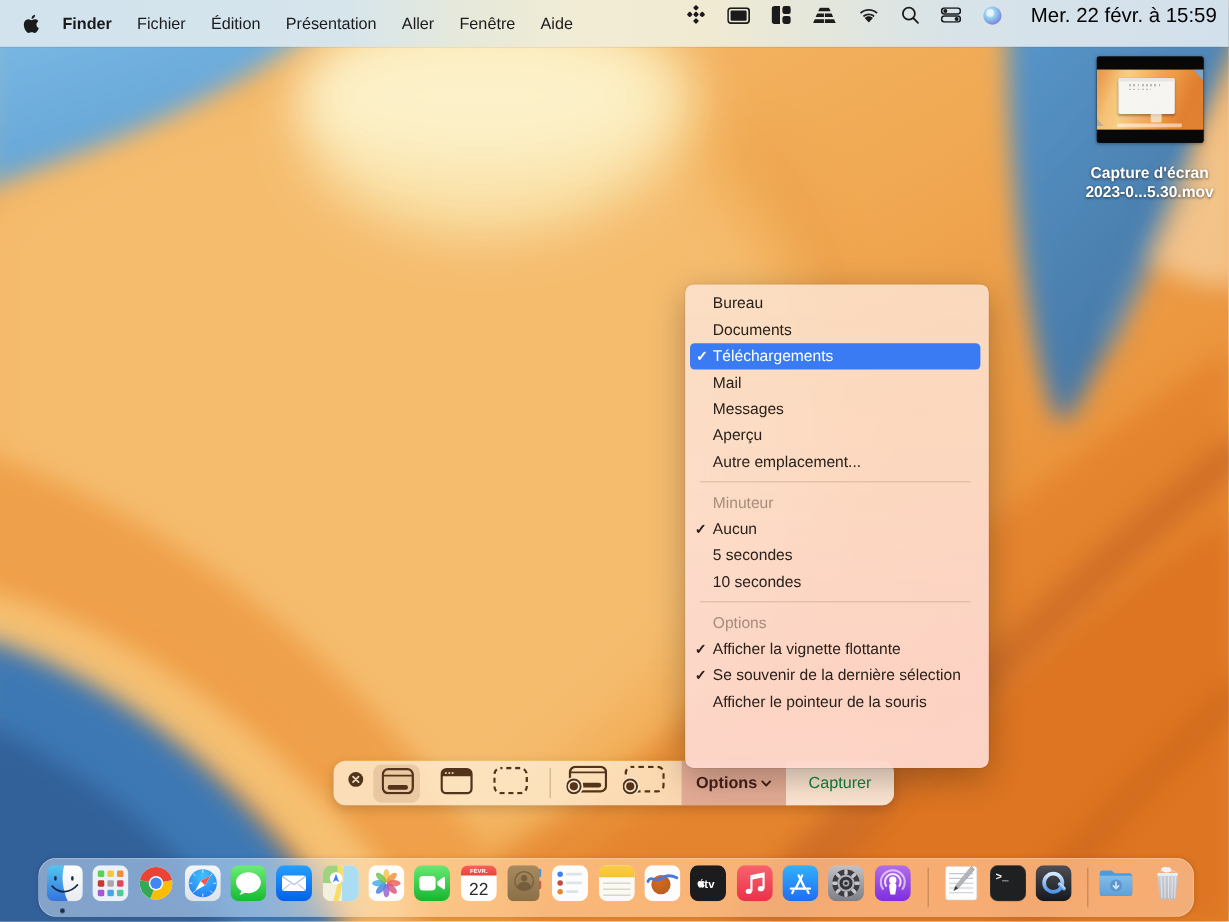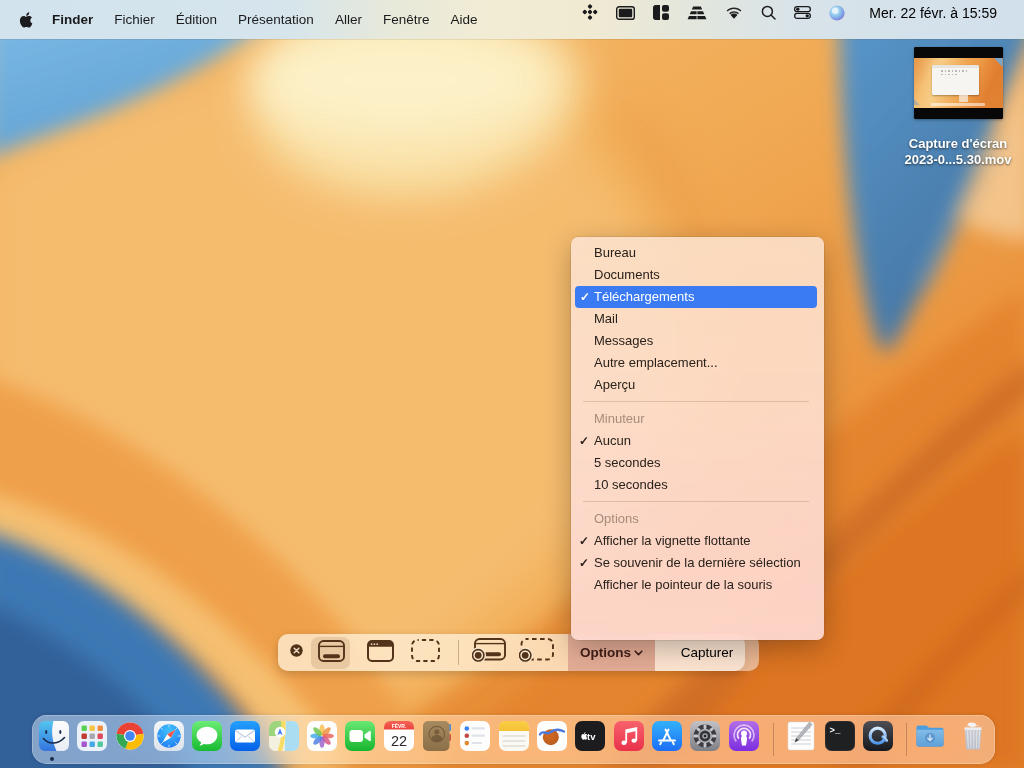--- a/index.html
+++ b/index.html
@@ -9,21 +9,21 @@
 
 #menubar { position:absolute; left:0; top:0; width:1024px; height:39px;
   background:linear-gradient(90deg,#d2e3ee 0%,#d6e5ec 28%,#e7e9da 38%,#f2ecd4 48%,#f0ead3 58%,#e2e6dd 68%,#d8e3e9 78%,#d2e0ec 100%);
   display:flex; align-items:center; color:#1b1b1d; font-size:13.5px; box-shadow:0 0.5px 0 rgba(90,80,60,0.25); }
 #menubar .apple { margin-left:19px; }
 #menubar .mtitle { font-weight:bold; margin-left:19px; }
 .mitem { margin-left:21px; }
 #mbright { position:absolute; right:0; top:0; height:25px; display:flex; align-items:center; }
 #mbright svg { display:block; }
 .sico { margin-right:18px; }
-#mbtime { font-size:14px; margin-right:27px; white-space:nowrap; }
+#mbtime { font-size:17px; margin-right:10px; white-space:nowrap; }
 
 #deskicon { position:absolute; left:880px; top:47px; width:156px; text-align:center; }
 .thumb { position:relative; width:89px; height:72px; margin:0 auto; background:#000; border-radius:2px;
   box-shadow:0 1px 3px rgba(0,0,0,0.35); overflow:hidden; }
 .tb-black { height:11px; background:#080808; }
 .tb-shot { position:relative; height:50px; background:
   linear-gradient(115deg, rgba(0,0,0,0) 62%, rgba(214,108,34,0.40) 80%, rgba(226,132,52,0.45) 100%),
   linear-gradient(295deg, rgba(0,0,0,0) 80%, rgba(214,110,38,0.35) 96%),
   linear-gradient(105deg,#f2b160 0%,#f7cd85 28%,#f0a24d 55%,#e88d3a 80%,#e08232 100%); overflow:hidden; }
 .tb-shot:before { content:""; position:absolute; right:0; top:0; width:11px; height:9px; background:#7ba6c8; clip-path:polygon(25% 0,100% 0,100% 100%); }
@@ -46,22 +46,22 @@
 .tsel { position:absolute; left:33px; top:2.5px; width:39px; height:32px; border-radius:7px; background:rgba(110,62,25,0.13); }
 .ti { position:absolute; top:5.5px; }
 .ti1 { left:40px; }
 .ti2 { left:89px; }
 .ti3 { left:133px; top:5px; }
 .ti4 { left:194px; top:3.7px; }
 .ti5 { left:241px; top:3.7px; }
 .tdiv { position:absolute; left:180px; top:6px; width:1px; height:25px; background:rgba(90,60,30,0.3); }
 .topts { position:absolute; left:290px; top:0; width:87px; height:37px; background:rgba(180,85,95,0.33);
   font-size:13.5px; font-weight:bold; color:#44201a; display:flex; align-items:center; justify-content:center; gap:3px; }
-.tcap { position:absolute; left:377px; top:0; width:104px; height:37px;
-  font-size:13.5px; color:#000000; display:flex; align-items:center; justify-content:center; border-radius:0 10px 10px 0;
+.tcap { position:absolute; left:377px; top:0; width:90px; height:37px;
+  font-size:13.5px; color:#15803d; display:flex; align-items:center; justify-content:center; border-radius:0 10px 10px 0;
   background:rgba(255,242,236,0.55); }
 
 #popup { position:absolute; left:571px; top:237px; width:253px; height:403px; border-radius:7px;
   background:linear-gradient(180deg, rgba(250,226,208,0.88) 0%, rgba(252,224,212,0.89) 40%, rgba(252,220,213,0.91) 70%, rgba(253,219,212,0.92) 100%); backdrop-filter:blur(26px) saturate(1.35);
   box-shadow:0 8px 28px rgba(0,0,0,0.28), 0 0 0 0.5px rgba(120,80,60,0.25);
   padding-top:4.5px; font-size:13px; color:#29211b; }
 .phead { height:22px; line-height:22px; padding-left:23px; color:rgba(112,92,78,0.62); }
 .prow { position:relative; height:22px; line-height:22px; padding-left:23px; }
 .prow.sel { background:#3a7af2; color:#fff; border-radius:4px; margin-left:4px; margin-right:7px; padding-left:19px; }
 .chk { position:absolute; left:8px; font-size:12px; font-weight:bold; }
@@ -274,22 +274,22 @@
         </svg></div>
   <div class="tcap">Capturer</div>
 </div>
 
 <div id="popup">
   <div class="prow">Bureau</div>
   <div class="prow">Documents</div>
   <div class="prow sel"><span class="chk">✓</span>Téléchargements</div>
   <div class="prow">Mail</div>
   <div class="prow">Messages</div>
+  <div class="prow">Aperçu</div>
   <div class="prow">Autre emplacement...</div>
-  <div class="prow">Aperçu</div>
   <div class="psep"></div>
   <div class="phead">Minuteur</div>
   <div class="prow"><span class="chk dark">✓</span>Aucun</div>
   <div class="prow">5 secondes</div>
   <div class="prow">10 secondes</div>
   <div class="psep"></div>
   <div class="phead">Options</div>
   <div class="prow"><span class="chk dark">✓</span>Afficher la vignette flottante</div>
   <div class="prow"><span class="chk dark">✓</span>Se souvenir de la dernière sélection</div>
   <div class="prow">Afficher le pointeur de la souris</div>

